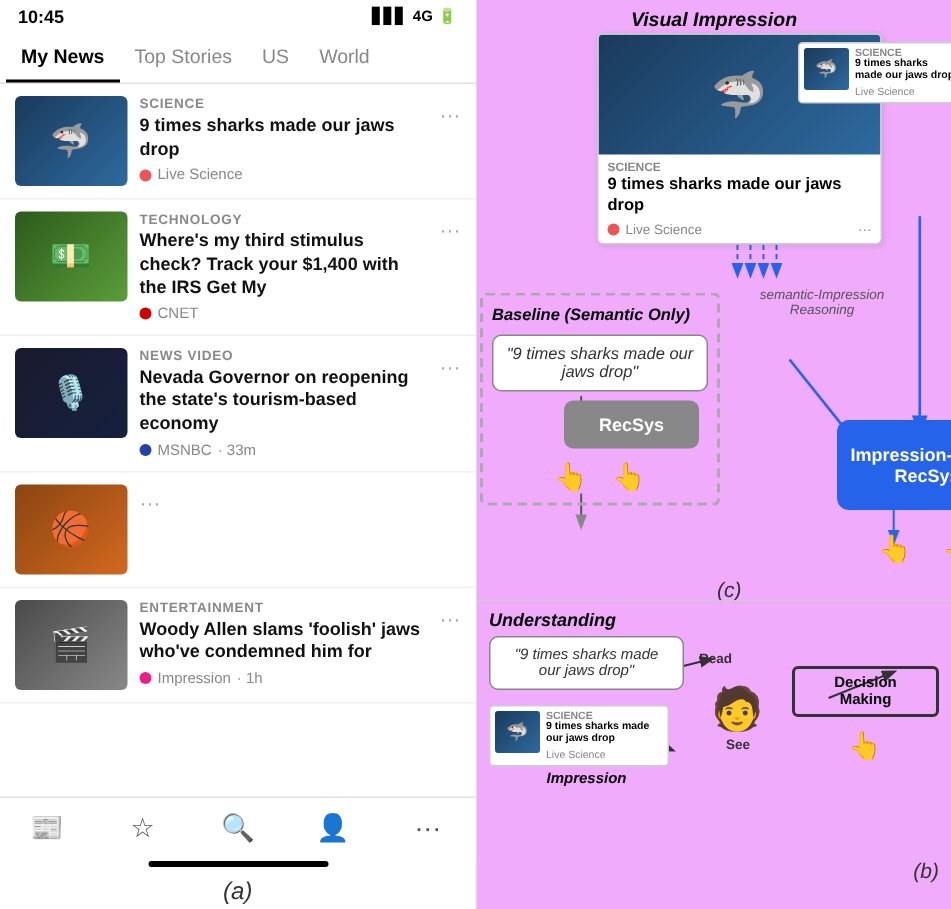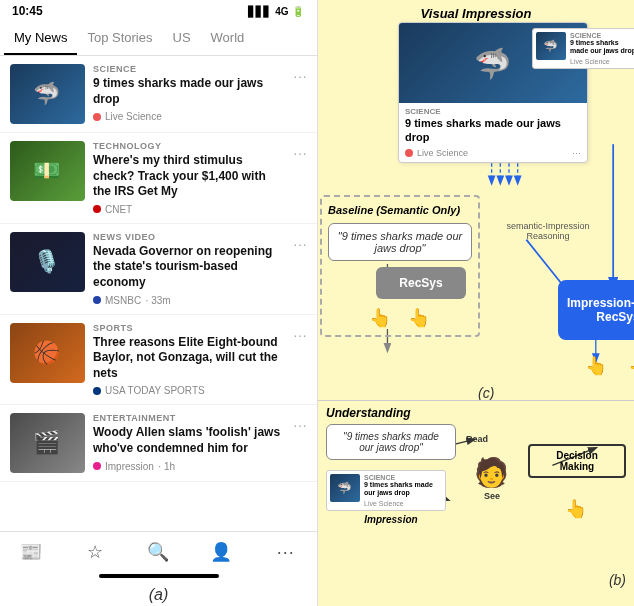--- a/index.html
+++ b/index.html
@@ -44,21 +44,21 @@
     }
     .phone-tab {
       padding: 8px 10px;
       font-size: 13px;
       color: #888;
       cursor: pointer;
       white-space: nowrap;
     }
     .phone-tab.active {
       color: #000;
-      font-weight: 400;
+      font-weight: 700;
       border-bottom: 2px solid #000;
     }
 
     .news-list {
       flex: 1;
       overflow-y: auto;
       background: #fff;
     }
 
     .news-item {
@@ -149,21 +149,21 @@
       font-style: italic;
       color: #333;
       padding: 4px 0 2px;
     }
 
     
     .diagram-panel {
       flex: 1;
       height: 606px;
       position: relative;
-      background: #fef9c3;
+      background: #f0abfc;
       padding: 6px;
     }
 
     .article-card {
       border: 1px solid #ccc;
       border-radius: 4px;
       background: #fff;
       overflow: hidden;
       box-shadow: 1px 1px 4px rgba(0,0,0,0.1);
     }
@@ -336,28 +336,20 @@
           <span class="source-dot" style="background:#2244aa;"></span>
           <span>MSNBC</span>
           <span>· 33m</span>
         </div>
       </div>
       <div class="news-more">···</div>
     </div>
 
     <div class="news-item">
       <div class="news-thumb basketball">🏀</div>
-      <div class="news-content">
-        <div class="news-category">SPORTS</div>
-        <div class="news-title">Three reasons Elite Eight-bound Baylor, not Gonzaga, will cut the nets</div>
-        <div class="news-source">
-          <span class="source-dot" style="background:#003580;"></span>
-          <span>USA TODAY SPORTS</span>
-        </div>
-      </div>
       <div class="news-more">···</div>
     </div>
 
     <div class="news-item">
       <div class="news-thumb entertainment">🎬</div>
       <div class="news-content">
         <div class="news-category">ENTERTAINMENT</div>
         <div class="news-title">Woody Allen slams 'foolish' jaws who've condemned him for</div>
         <div class="news-source">
           <span class="source-dot" style="background:#e91e8c;"></span>
@@ -463,21 +455,21 @@
           <span>RecSys</span>
         </div>
       </div>
       <div style="display:flex; justify-content:center; gap:16px; margin-top:8px;">
         <span class="hand-icon">👆</span>
         <span class="hand-icon">👆</span>
       </div>
     </div>
   </div>
 
-  <div style="position:absolute; top:221px; left:170px; width:120px; font-size:9px; color:#555; text-align:center; ">
+  <div style="position:absolute; top:191px; left:170px; width:120px; font-size:9px; color:#555; text-align:center; font-style:italic;">
     <span>semantic-Impression
 Reasoning</span>
   </div>
 
   <div style="position:absolute; top:280px; left:240px; width:120px; height:52px;">
     <div class="blue-box" style="height:60px;">
       <span>Impression-aware
 RecSys</span>
     </div>
   </div>
@@ -514,21 +506,21 @@
           <div style="font-size:10px; font-style:italic; font-weight:700; text-align:center; margin-top:3px;">Impression</div>
         </div>
       </div>
 
       <div style="position:relative; display:flex; flex-direction:column; align-items:center; margin-top:10px;">
         <div style="font-size:9px; font-weight:600; color:#333; margin-bottom:12px; margin-right:30px;">Read</div>
         <div style="font-size:28px;">🧑</div>
         <div style="font-size:9px; font-weight:600; color:#333; margin-top:2px;">See</div>
       </div>
 
-      <div style="display:flex; flex-direction:column; align-items:center; margin-top:20px; gap:20px;">
+      <div style="display:flex; flex-direction:column; align-items:center; margin-top:20px; gap:8px;">
         <div style="border:2px solid #333; border-radius:4px; padding:4px 8px; font-size:10px; font-weight:600; text-align:center;">
           <span>Decision
 Making</span>
         </div>
         <span class="hand-icon">👆</span>
       </div>
     </div>
   </div>
 
   <div style="position:absolute; bottom:18px; right:8px; font-size:14px; font-style:italic; color:#333;">(b)</div>

